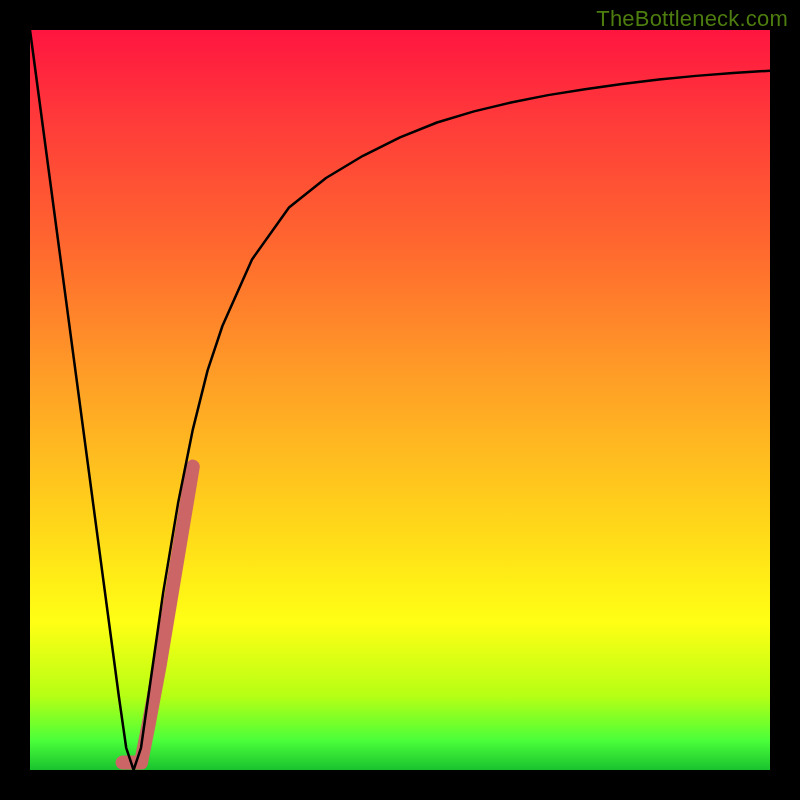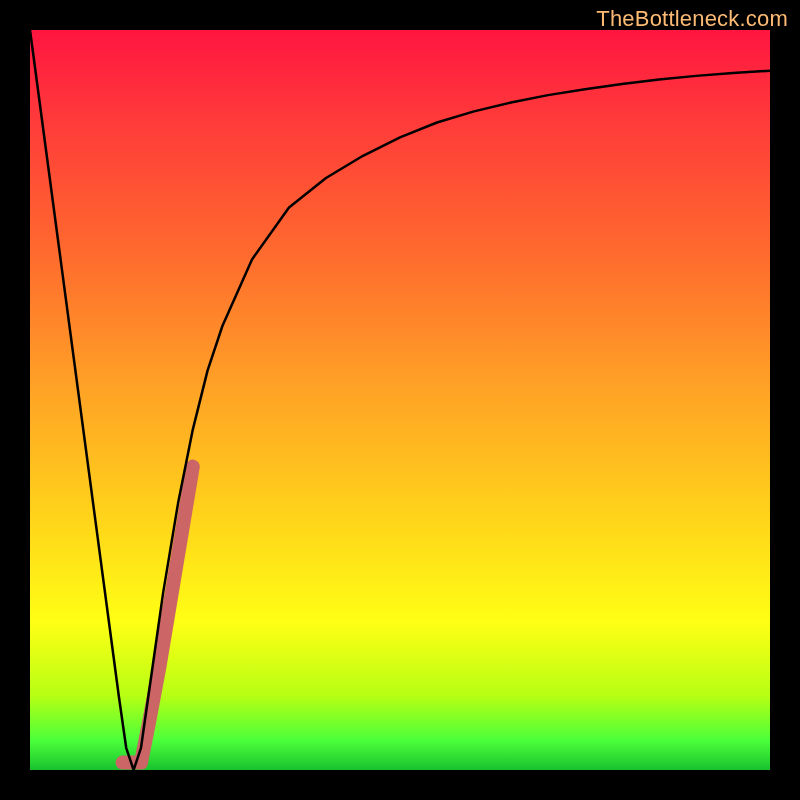--- a/index.html
+++ b/index.html
@@ -36,21 +36,21 @@
       #ffff14 80%,
       #b6ff14 90%,
       #4bff3a 96%,
       #18c22e 100%
     );
   }
   .watermark {
     position: absolute;
     top: 6px;
     right: 12px;
-    color: #fdba74;
+    color: #4d7c0f;
     font-size: 22px;
     font-weight: 500;
     letter-spacing: 0.2px;
     user-select: none;
   }
   svg.curves {
     position: absolute;
     left: 0;
     top: 0;
     width: 740px;

